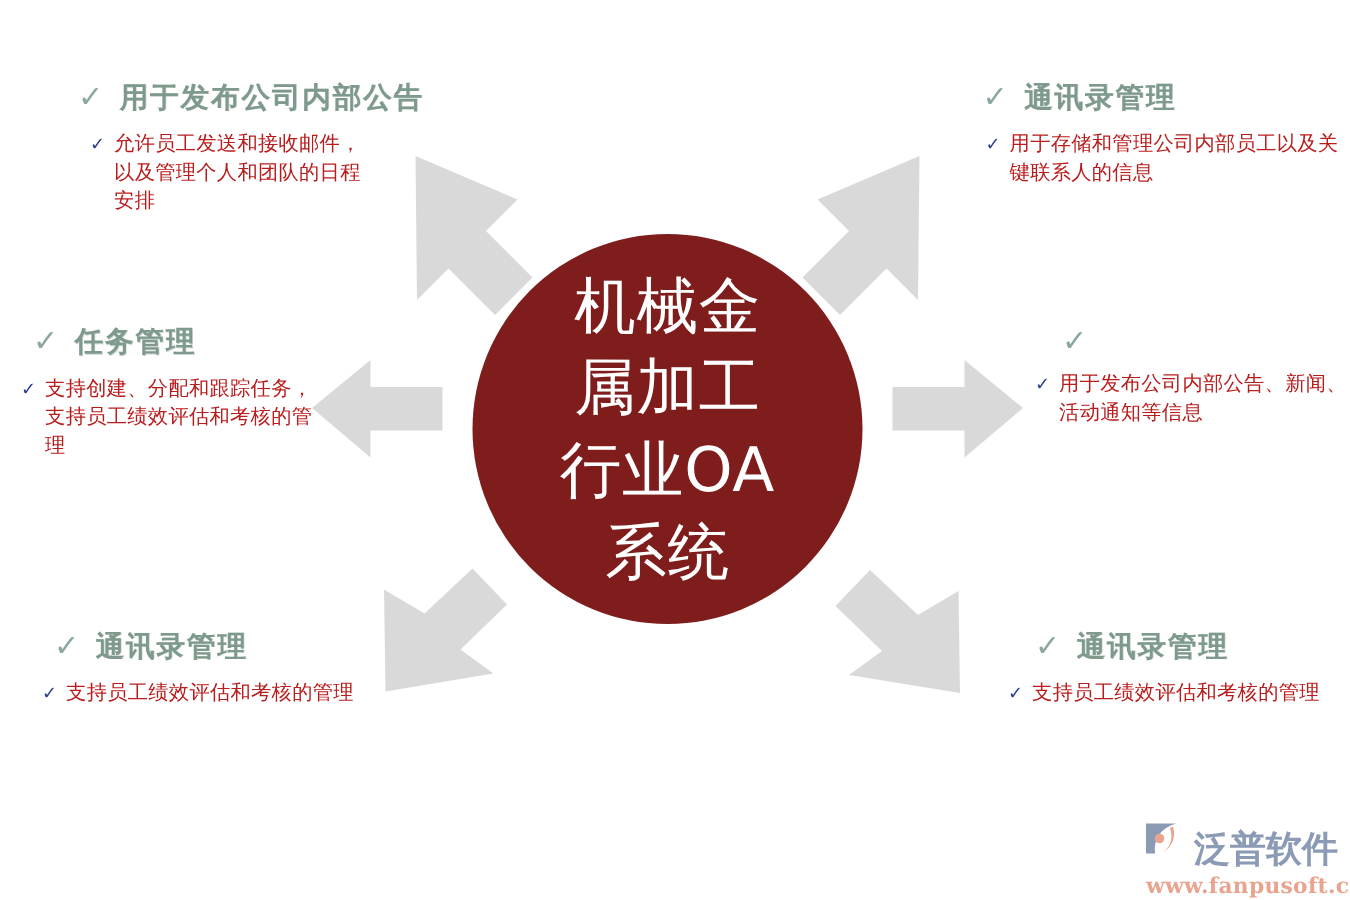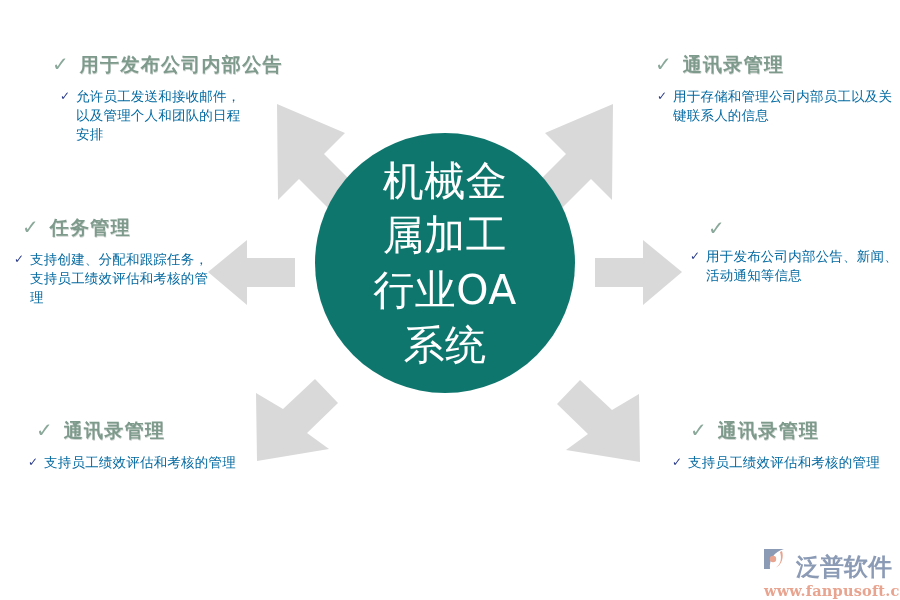--- a/index.html
+++ b/index.html
@@ -18,24 +18,24 @@
   
   #arrows {
     position: absolute; inset: 0;
     width: 900px; height: 600px;
     pointer-events: none;
   }
 
   
   .center-circle {
     position: absolute;
-    left: 315px; top: 133px;
+    left: 315px; top: 156px;
     width: 260px; height: 260px;
     border-radius: 50%;
-    background: #0f766e;
+    background: #7f1d1d;
     display: flex;
     flex-direction: column;
     align-items: center;
     justify-content: center;
   }
   .center-title {
     color: #ffffff;
     font-family: "DejaVu Sans", "Liberation Sans", sans-serif;
     font-size: 41px;
     line-height: 1.33;
@@ -76,21 +76,21 @@
     gap: 6px;
     align-items: flex-start;
   }
   .body-check {
     color: #2b3c8c;
     font-size: 12px;
     line-height: 19px;
     flex: 0 0 auto;
   }
   .body-text {
-    color: #0369a1;
+    color: #b91c1c;
     font-family: "DejaVu Sans", "Liberation Sans", sans-serif;
     font-size: 13.5px;
     line-height: 19px;
     letter-spacing: 0.2px;
   }
 
   
   #f-email    { left: 52px;  top: 52px;  }
   #f-email .feature-body { padding-left: 8px; }
   #f-email .body-text { width: 172px; }

